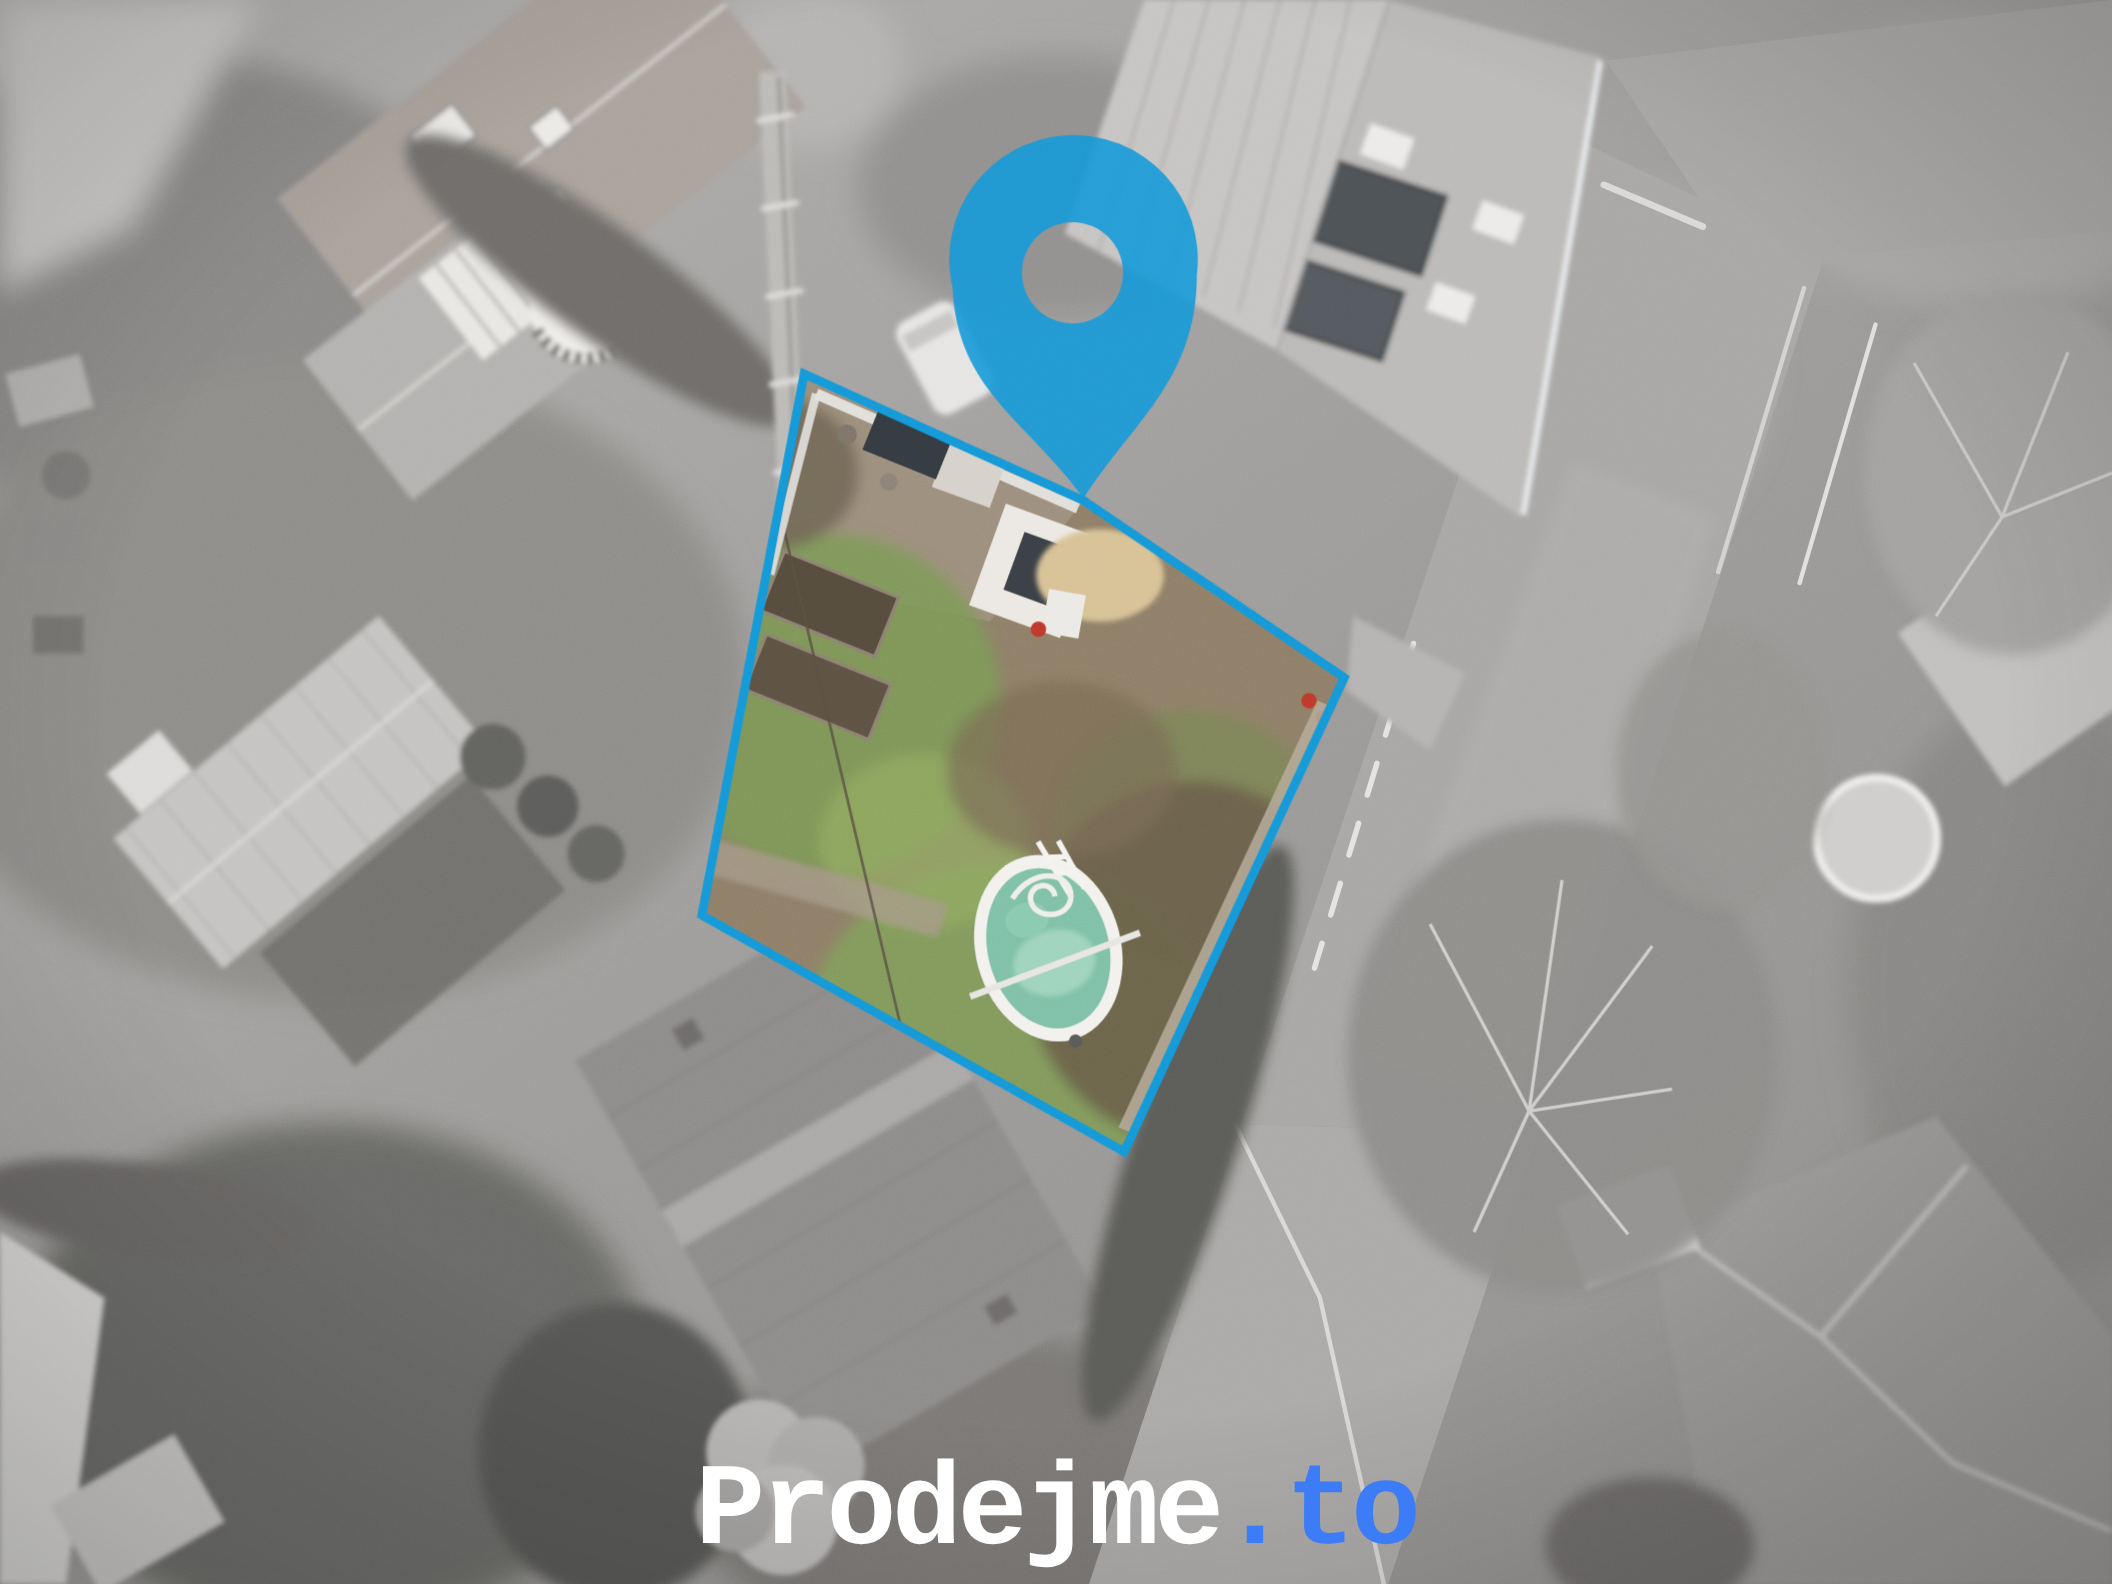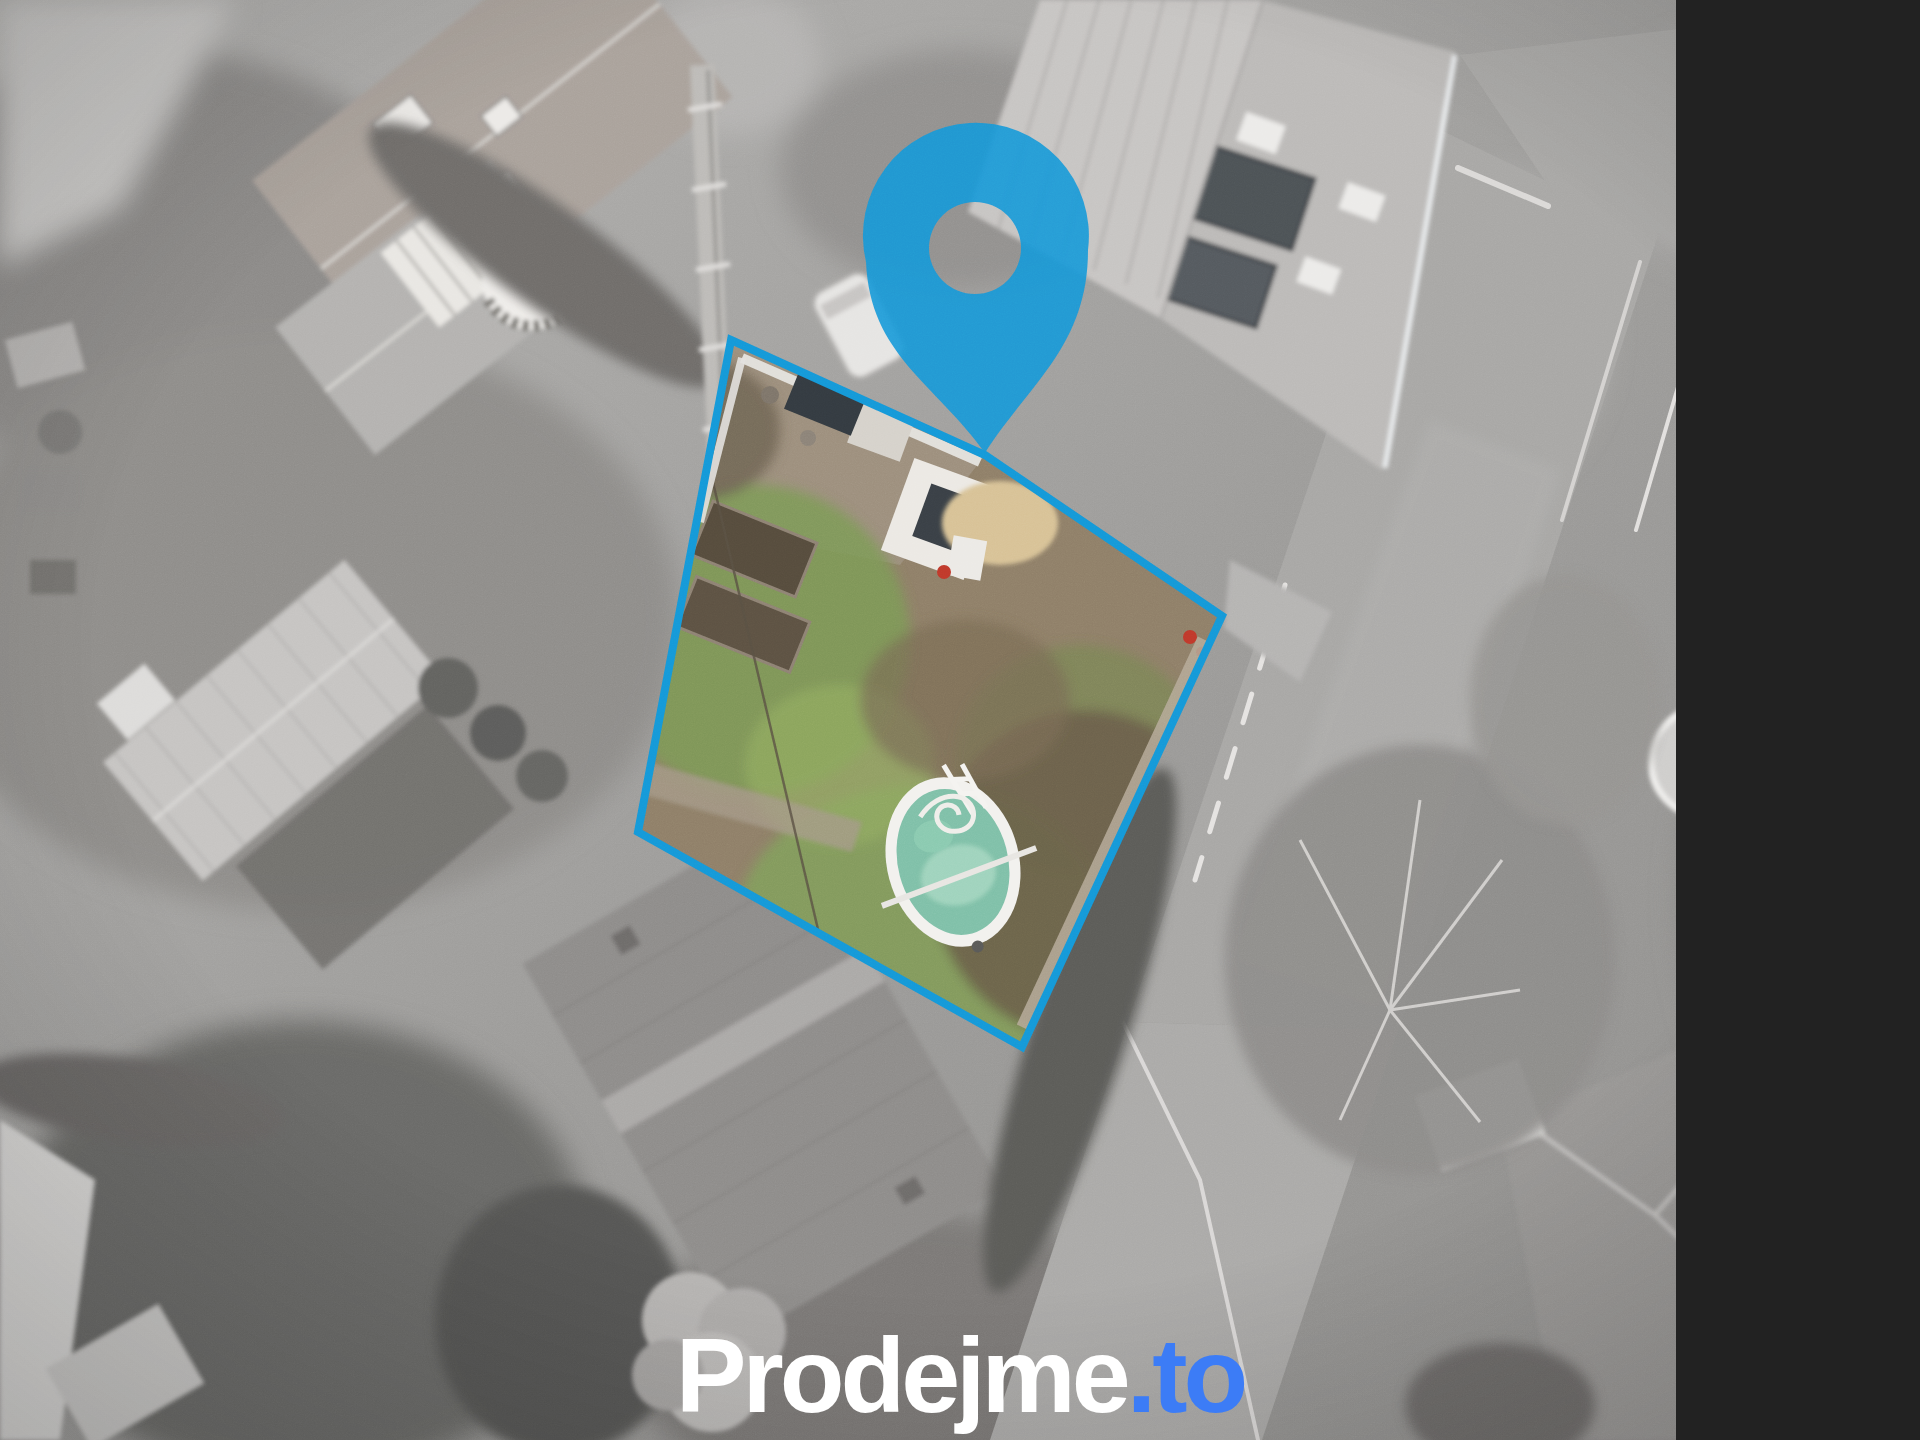--- a/index.html
+++ b/index.html
@@ -1,18 +1,18 @@
 <!DOCTYPE html>
 <html style="--pin-blue: #1598d8; --parcel-outline-blue: #1598d8; --logo-main-white: #ffffff; --logo-suffix-blue: #3c7cf6; --pool-water-teal: #7fc0a8; --moss-green: #7d9a55; --soil-brown: #8f7f68; --sand-beige: #d8c296;"><head>
 <meta charset="utf-8">
 <style>
   html,body{margin:0;padding:0;background:#222;}
   .stage{
-    position:relative;width:1676px;height:1440px;overflow:hidden;
-    background:#a4a3a1;font-family:Liberation Sans, sans-serif;
+    position:relative;width:1920px;height:1440px;overflow:hidden;
+    background:#a4a3a1;font-family:Liberation Mono, monospace;
   }
   .stage svg{position:absolute;inset:0;display:block;}
   .logo{
     position:absolute;left:0;top:1322px;width:1920px;text-align:center;
     font-weight:bold;font-size:106px;letter-spacing:-4px;line-height:1;
     white-space:nowrap;user-select:none;
   }
   .logo .main{color:var(--logo-main-white,#ffffff);}
   .logo .suffix{color:var(--logo-suffix-blue,#3c7cf6);}
 </style>

